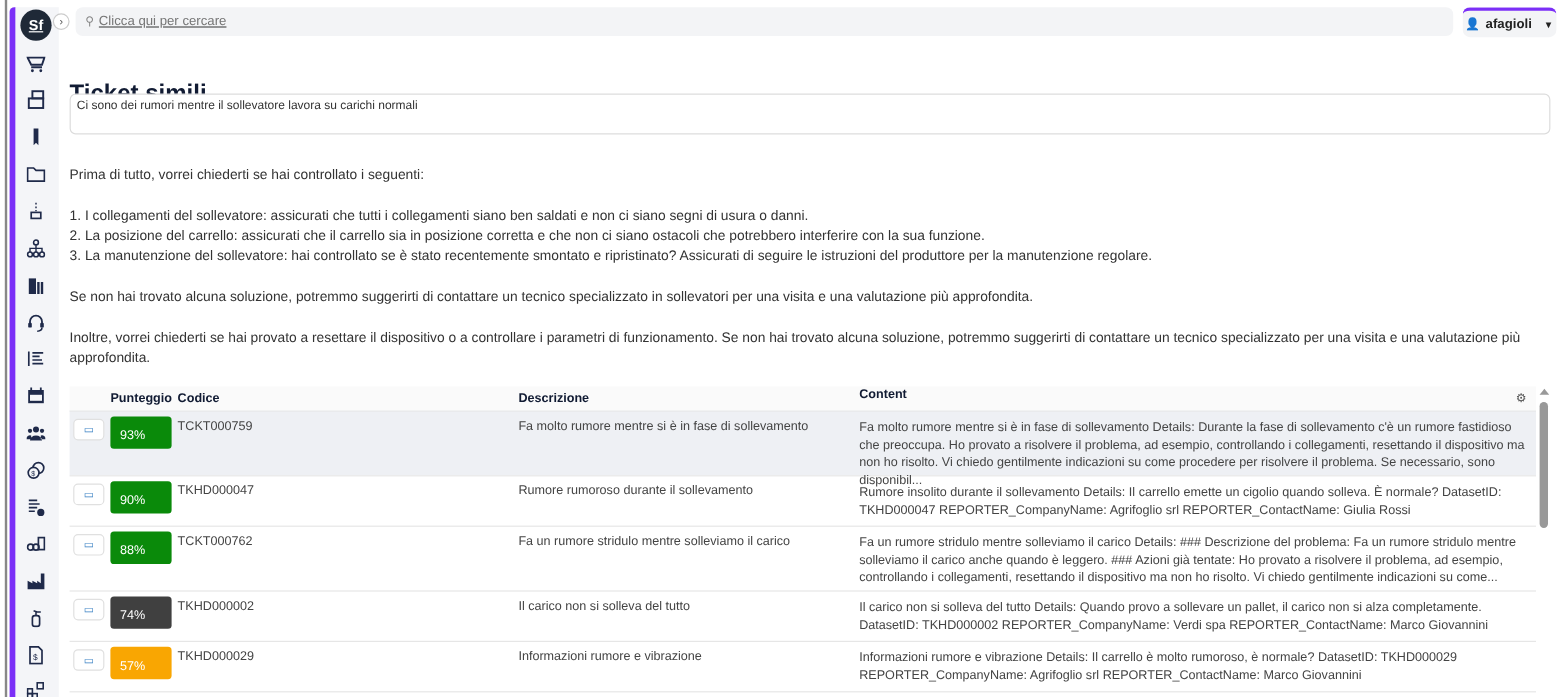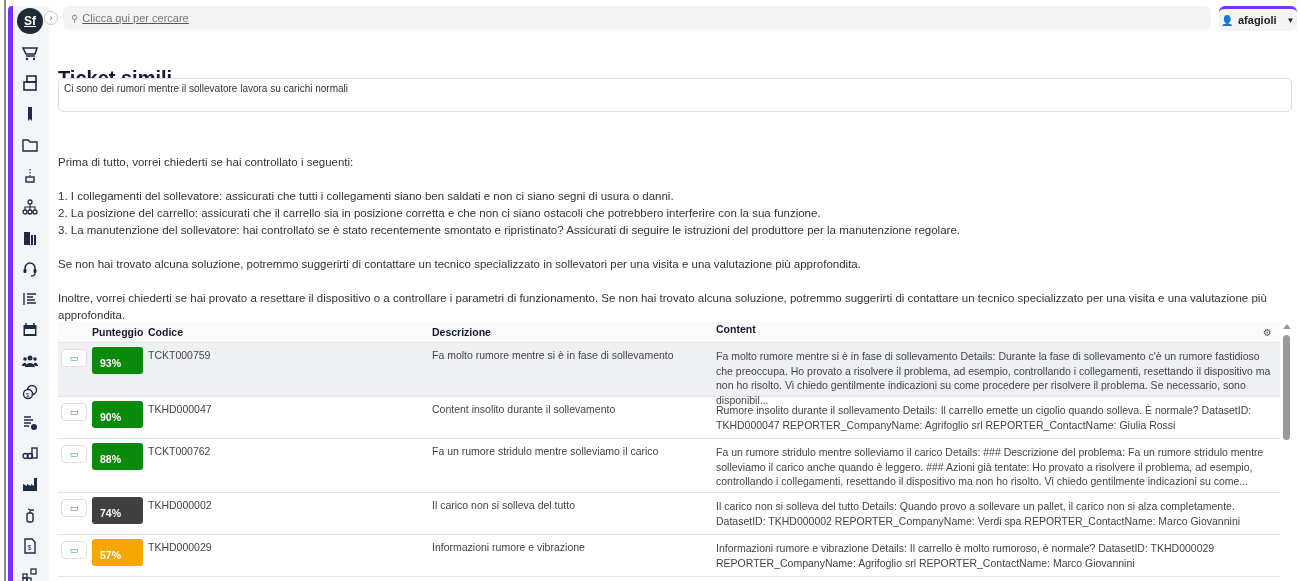--- a/index.html
+++ b/index.html
@@ -11,36 +11,36 @@
   .logo { position: absolute; left: 17px; top: 8px; width: 26px; height: 26px; border-radius: 50%; background: #1f2937; color: #fff; display: flex; align-items: center; justify-content: center; font-size: 12px; font-weight: bold; text-decoration: underline; }
   .expand-btn { position: absolute; left: 44px; top: 11px; width: 14px; height: 14px; border-radius: 50%; border: 1px solid #ccc; background: #fff; font-size: 9px; color: #555; display: flex; align-items: center; justify-content: center; }
   .side-icon { position: absolute; left: 21px; width: 18px; height: 18px; display: flex; align-items: center; justify-content: center; }
   .side-icon svg { width: 16px; height: 16px; }
 
   .search { position: absolute; left: 63px; top: 6px; width: 1148px; height: 24px; background: #f3f4f6; border-radius: 6px; display: flex; align-items: center; padding-left: 8px; font-size: 11px; color: #888; }
   .search input { border: none; background: transparent; outline: none; font-size: 11px; color: #555; width: 90%; margin-left: 4px; font-family: "Liberation Sans", sans-serif; text-decoration: underline; }
   .user-btn { position: absolute; left: 1219px; top: 6px; width: 78px; height: 25px; background: #f3f4f6; border-top: 3px solid #7b2ff7; border-radius: 6px; display: flex; align-items: center; justify-content: center; gap: 4px; font-size: 11px; color: #222; font-weight: bold; }
   .title { position: absolute; left: 58px; top: 47px; font-size: 20px; font-weight: bold; color: #111b33; margin-top: 20px; }
   .query-box { position: absolute; left: 58px; top: 78px; width: 1234px; height: 34px; border: 1px solid #ddd; border-radius: 5px; padding: 4px 5px; font-size: 10px; color: #333; resize: none; font-family: "Liberation Sans", sans-serif; }
-  .answer { position: absolute; left: 58px; top: 138px; width: 1230px; font-size: 11.5px; color: #333; line-height: 17px; margin-top: 16px; }
+  .answer { position: absolute; left: 58px; top: 138px; width: 1230px; font-size: 11.5px; color: #333; line-height: 17px; }
   .answer p { margin: 0; }
   .answer .gap { height: 17px; }
 
   .table { position: absolute; left: 58px; top: 322px; width: 1222px; }
   .thead { display: flex; height: 20px; align-items: center; font-size: 10.5px; font-weight: bold; color: #111b33; background: #fafafa; }
   .row { display: flex; border-top: 1px solid #e6e6e6; font-size: 10.5px; color: #444; }
   .row.selected { background: #eef0f4; }
   .c0 { width: 32px; padding: 6px 0 0 3px; }
   .c1 { width: 56px; padding: 4px 0 0 2px; }
   .c2 { width: 284px; padding: 6px 0 0 2px; }
   .c3 { width: 284px; padding: 6px 0 0 2px; }
   .c4 { flex: 1; padding: 6px 6px 6px 2px; line-height: 14.5px; }
   .thead .c0, .thead .c1, .thead .c2, .thead .c3, .thead .c4 { padding-top: 0; }
   .view-btn { width: 26px; height: 18px; border: 1px solid #e0e0e0; border-radius: 4px; background: #fff; display: flex; align-items: center; justify-content: center; }
-  .score { width: 51px; height: 27px; border-radius: 3px; color: #fff; font-weight: bold; font-size: 10.5px; display: flex; align-items: center; padding-left: 8px; padding-top: 4px; }
+  .score { width: 51px; height: 27px; border-radius: 3px; color: #fff; font-weight: normal; font-size: 10.5px; display: flex; align-items: center; padding-left: 8px; padding-top: 4px; }
   .gear { position: absolute; right: 8px; top: 5px; font-size: 10px; color: #555; }
   .scrollbar { position: absolute; left: 1282px; top: 322px; width: 10px; height: 259px; }
   .scroll-up { width: 0; height: 0; border-left: 4px solid transparent; border-right: 4px solid transparent; border-bottom: 5px solid #999; margin: 2px 0 0 1px; }
   .scroll-thumb { position: absolute; left: 1px; top: 13px; width: 7px; height: 105px; background: #999; border-radius: 4px; }
 </style>
 </head>
 <body>
 
 <div class="frame">
   <div class="left-edge"></div>
@@ -221,21 +221,21 @@
     <div class="row" style="height:42px">
       <div class="c0">
           <div class="view-btn">
             <span style="color:#3b82c4;font-size:9px;">▭</span>
           </div>
         </div>
       <div class="c1">
           <div class="score" style="background:#0a8a0a">90%</div>
         </div>
       <div class="c2">TKHD000047</div>
-      <div class="c3">Content insolito durante il sollevamento</div>
+      <div class="c3">Rumore rumoroso durante il sollevamento</div>
       <div class="c4">Rumore insolito durante il sollevamento Details: Il carrello emette un cigolio quando solleva. È normale? DatasetID: TKHD000047 REPORTER_CompanyName: Agrifoglio srl REPORTER_ContactName: Giulia Rossi</div>
     </div>
     <div class="row" style="height:54px">
       <div class="c0">
           <div class="view-btn">
             <span style="color:#3b82c4;font-size:9px;">▭</span>
           </div>
         </div>
       <div class="c1">
           <div class="score" style="background:#0a8a0a">88%</div>

